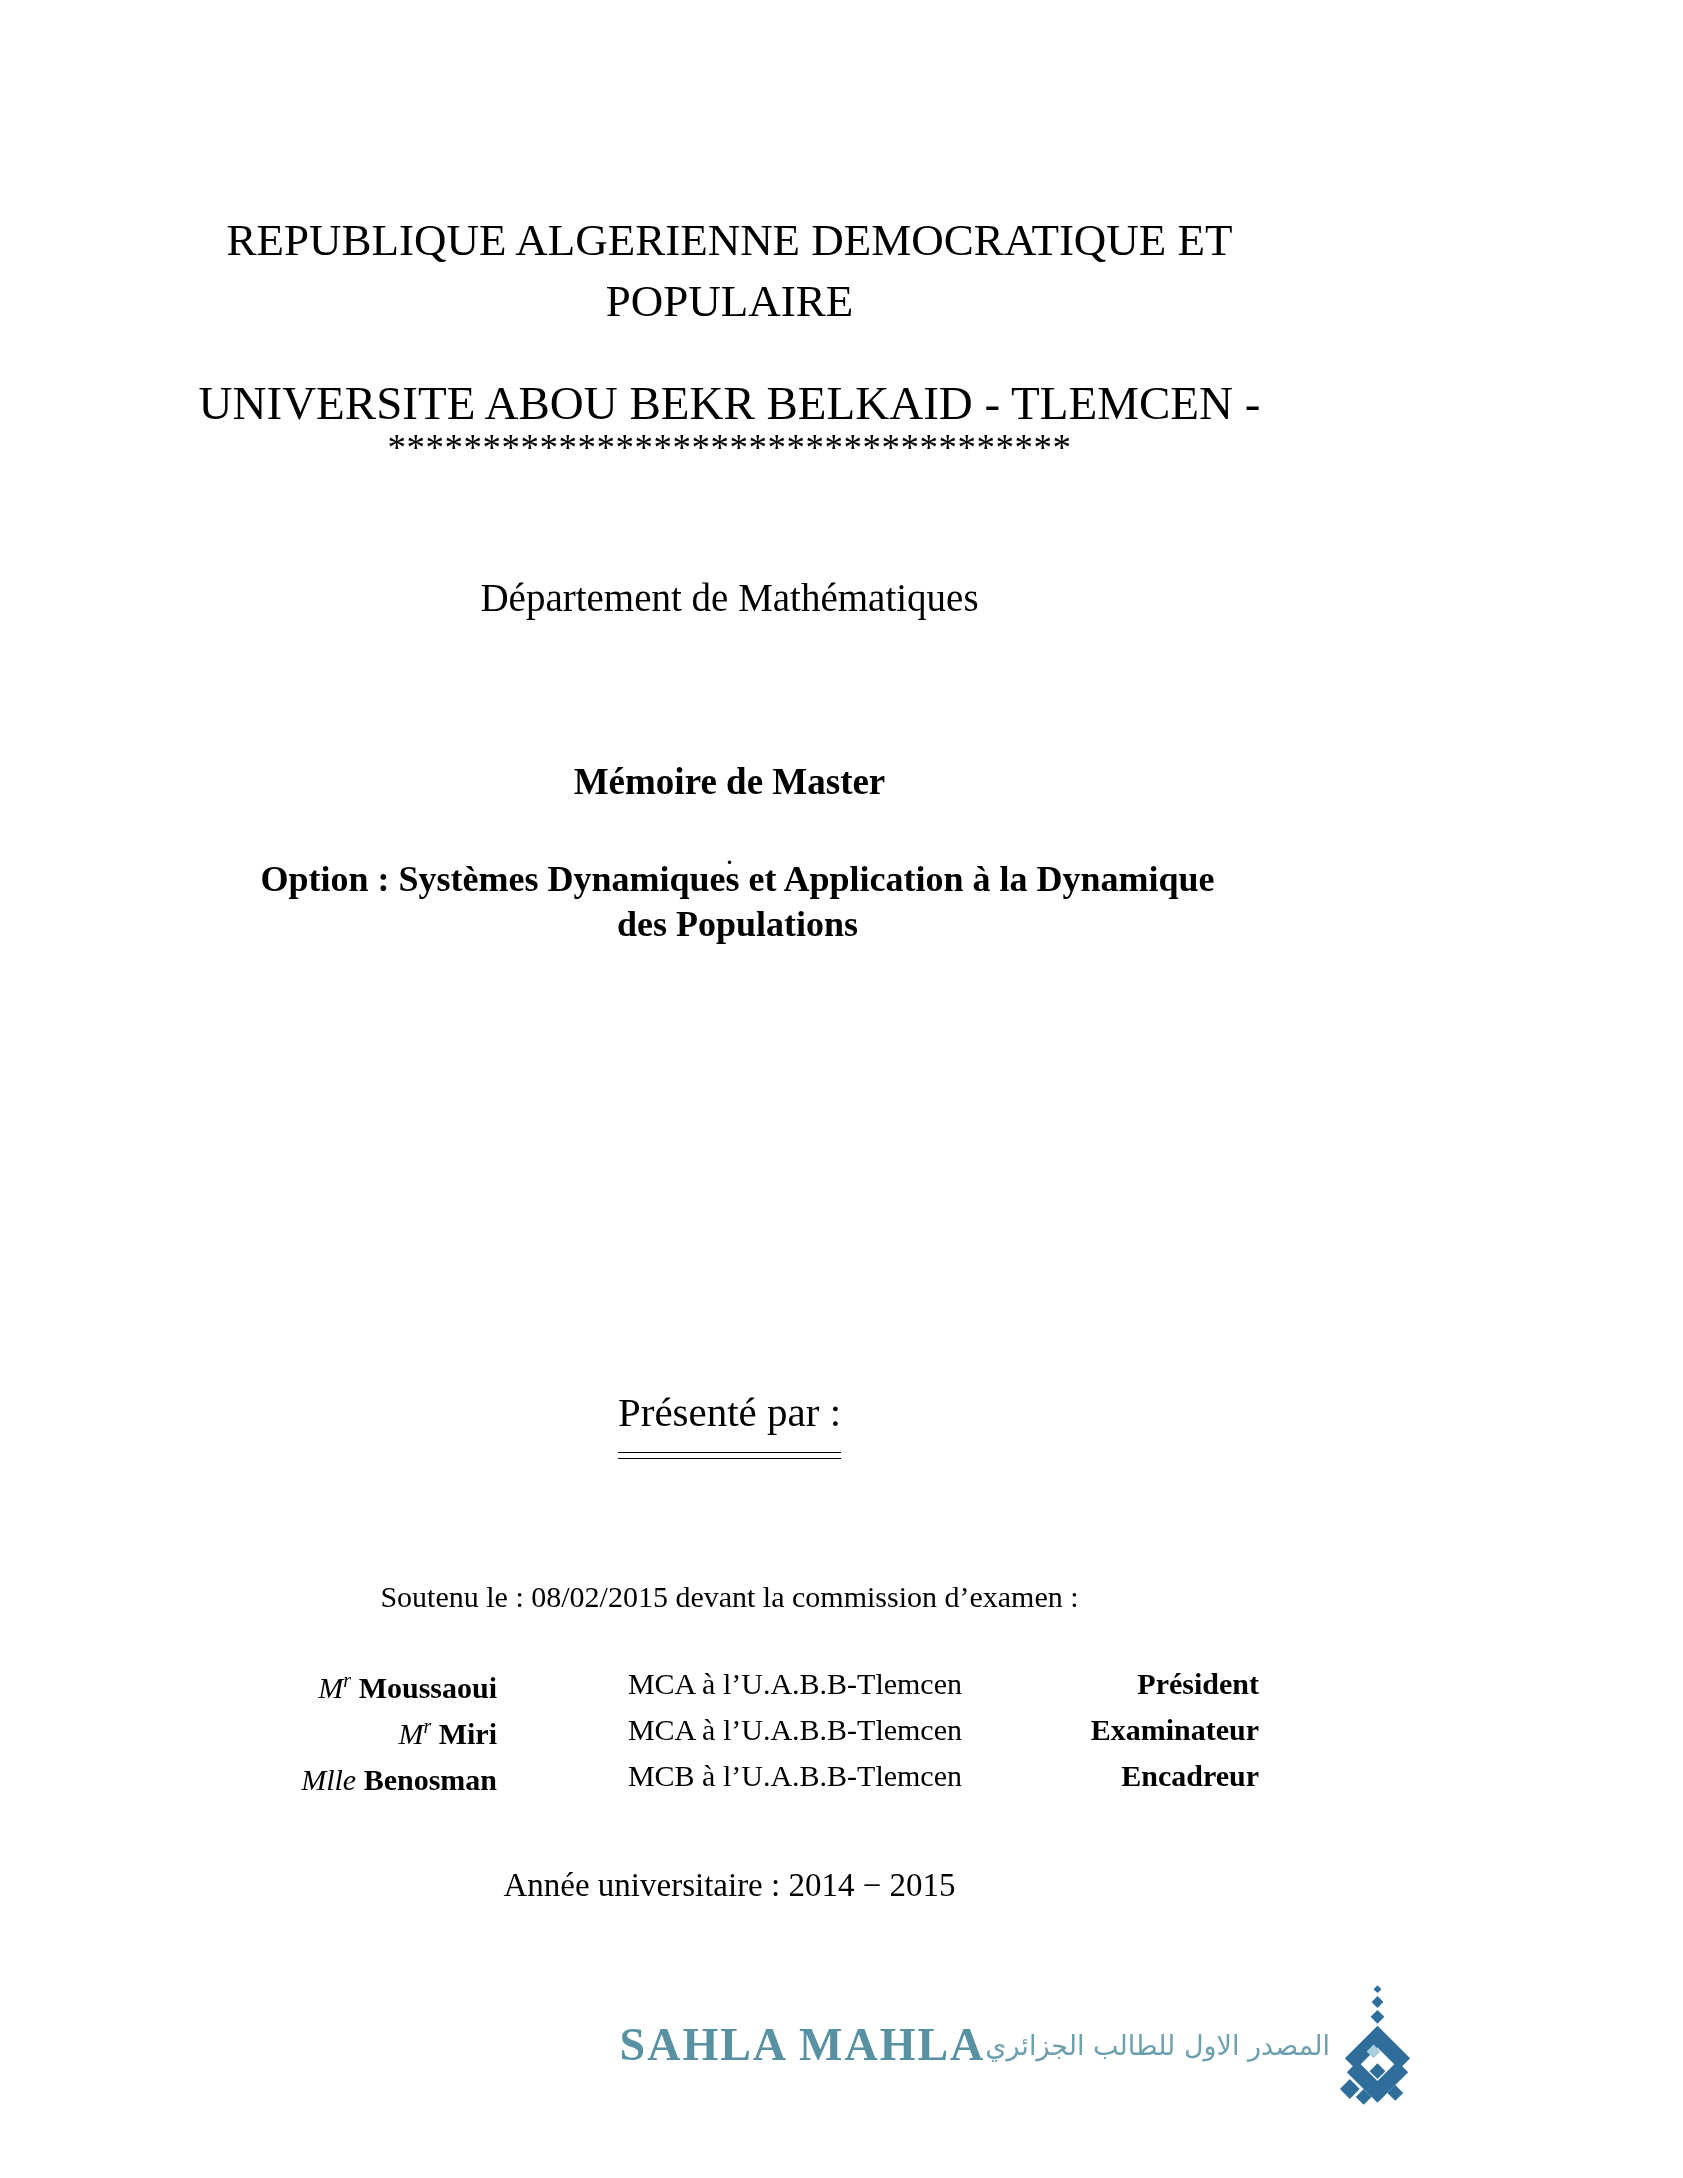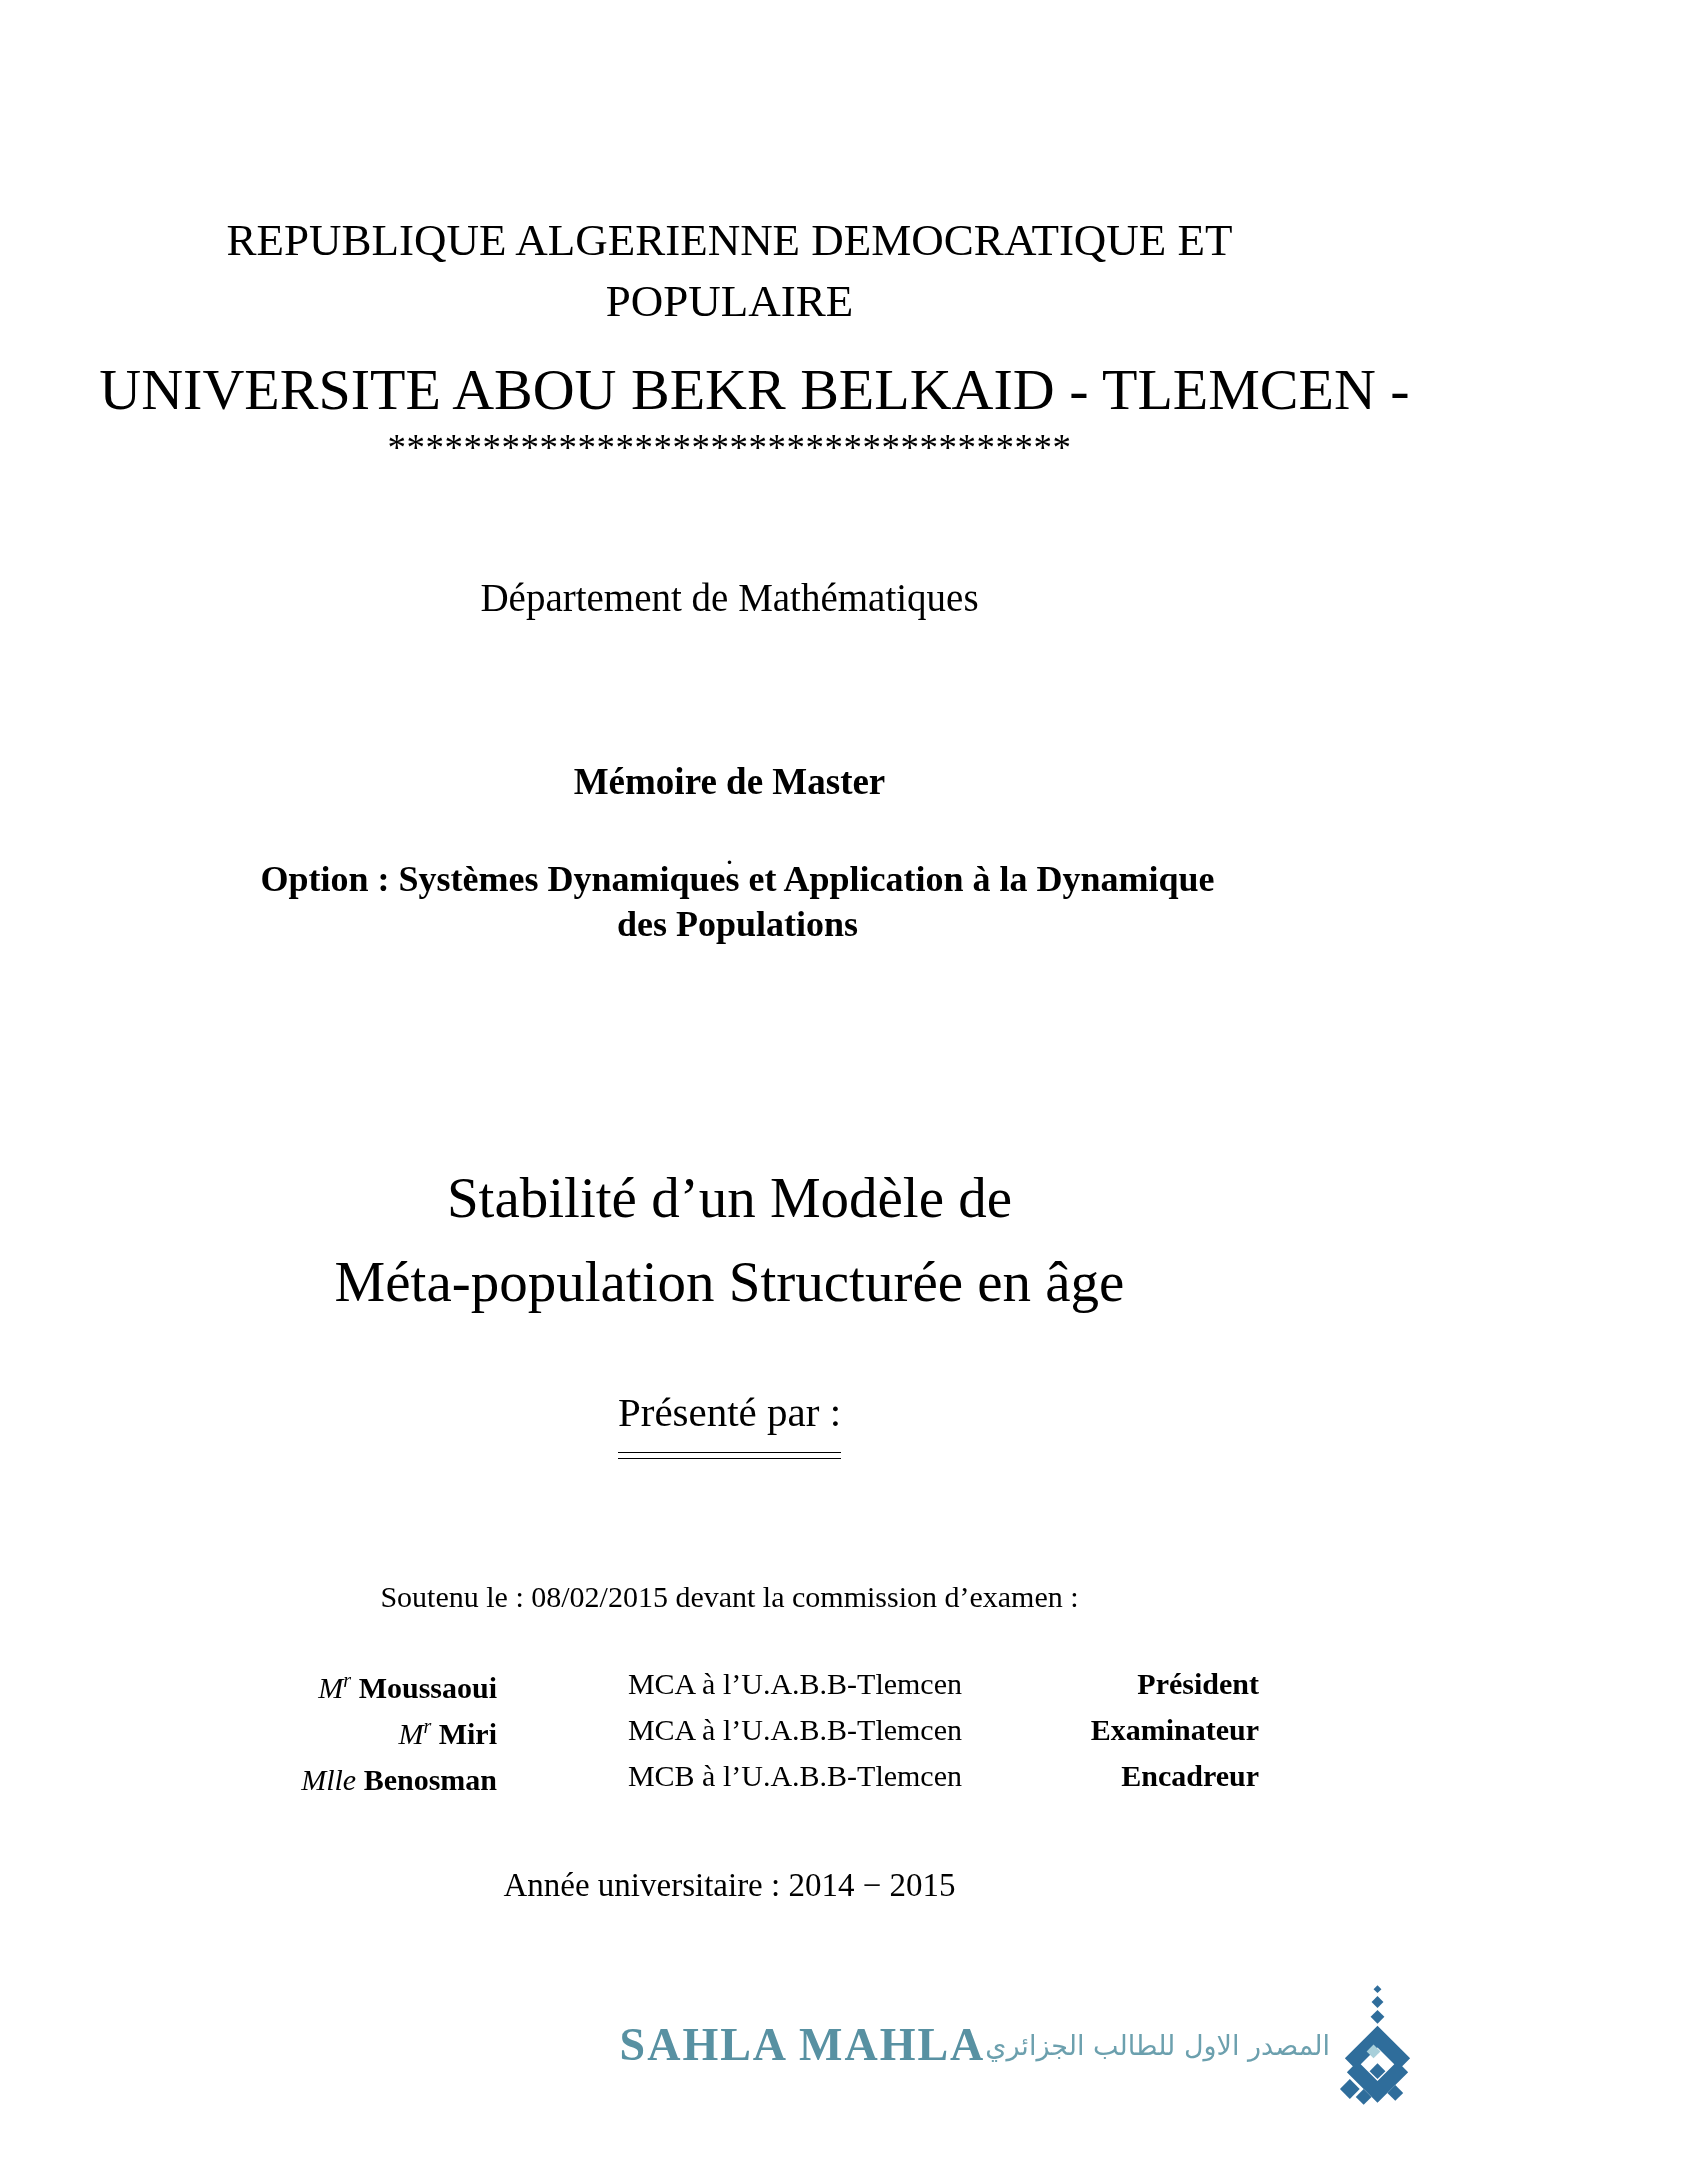--- a/index.html
+++ b/index.html
@@ -17,21 +17,21 @@
     overflow: hidden;
   }
   .abs {
     position: absolute;
     left: 0;
     width: 100%;
     text-align: center;
     white-space: nowrap;
   }
   .republic      { top: 210px;  font-size: 45px; line-height: 61px; }
-  .university    { top: 356px;  font-size: 58px; padding-left: 25px; }
+  .university    { top: 376px;  font-size: 47px; }
   .stars         { top: 426px;  font-size: 37px; letter-spacing: 0.5px; }
   .faculty-block { top: 570px;  font-size: 39px; line-height: 56px; }
   .memoire       { top: 760px;  font-size: 37px; font-weight: bold; }
   .section-dot   { top: 837px;  font-size: 30px; }
   .option        { top: 857px;  font-size: 36px; font-weight: bold; line-height: 45px; padding-left: 8px; }
   .thesis-title  { top: 1156px; font-size: 57px; line-height: 84px; }
   .presente      { top: 1388px; font-size: 41px; }
   .uline-outer   { display: inline-block; border-bottom: 1.5px solid #000; padding-bottom: 5px; }
   .uline-inner   { display: inline-block; border-bottom: 1.5px solid #000; padding-bottom: 16px; }
   .author        { top: 1459px; }
@@ -102,24 +102,20 @@
 
   <div class="abs memoire">Mémoire de Master</div>
 
   <div class="abs section-dot">.</div>
 
   <div class="abs option">
     <div>Option : Systèmes Dynamiques et Application à la Dynamique</div>
     <div>des Populations</div>
   </div>
 
-  <div class="abs thesis-title">
-    <div>Stabilité d’un Modèle de</div>
-    <div>Méta-population Structurée en âge</div>
-  </div>
 
   <div class="abs presente">
     <span class="uline-outer"><span class="uline-inner">Présenté par :</span></span>
   </div>
 
 
   <div class="abs soutenu">Soutenu le : 08/02/2015 devant la commission d’examen :</div>
 
   <div class="abs jury">
     <table>

